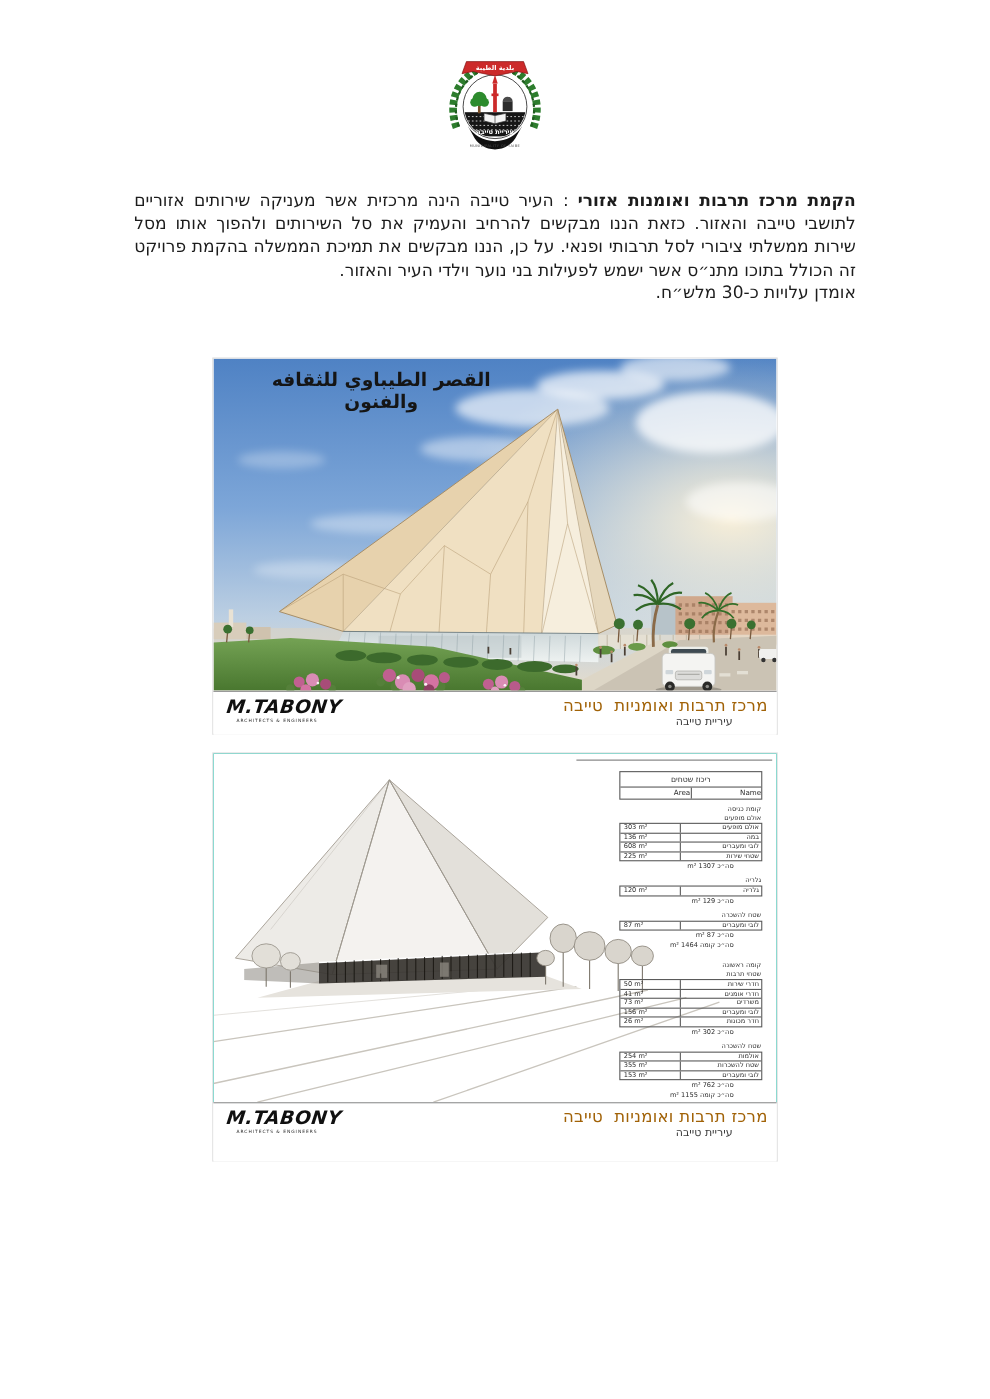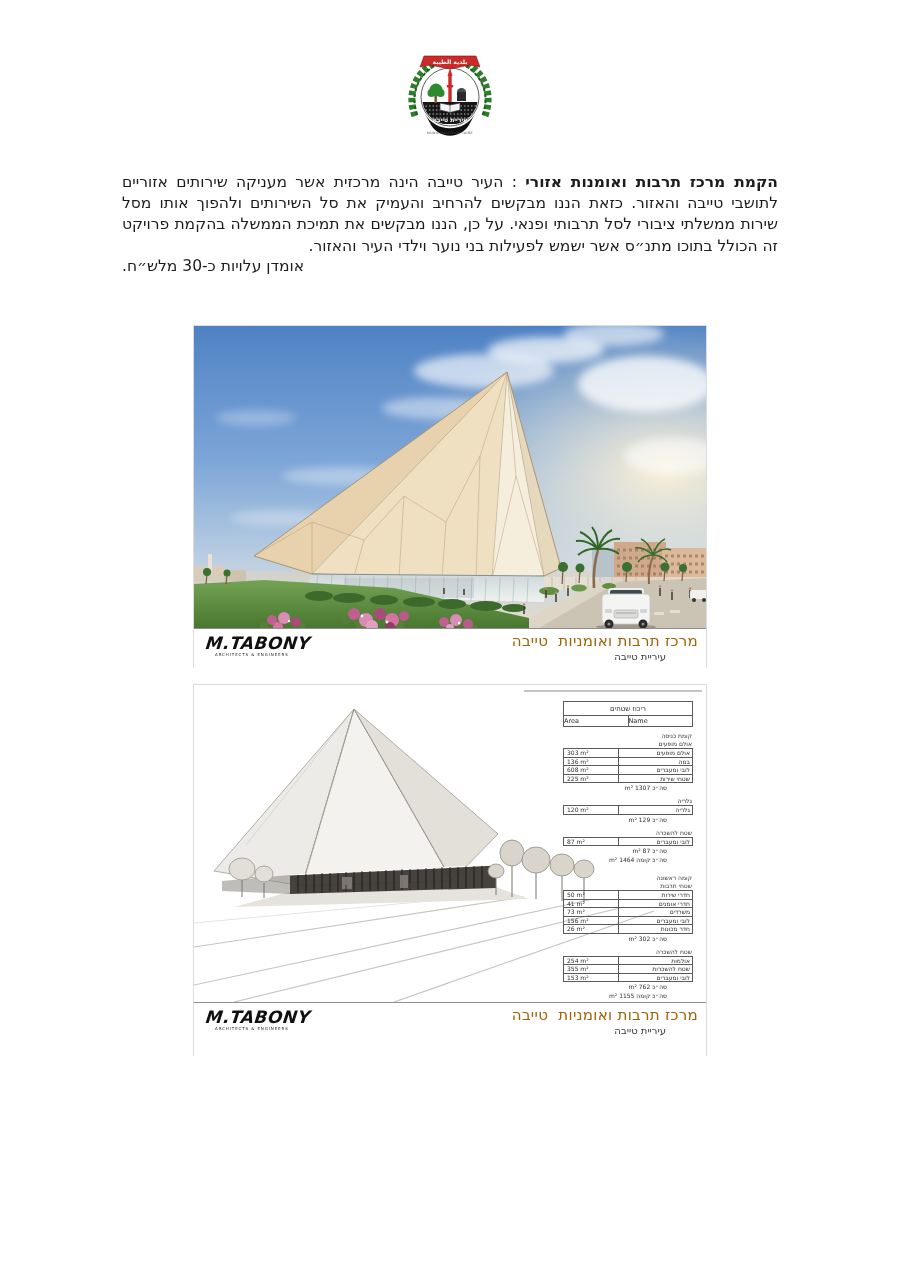--- a/index.html
+++ b/index.html
@@ -3,21 +3,21 @@
 <meta charset="utf-8">
 <style>
   html,body{margin:0;padding:0;background:#fff;}
   #page{position:relative;width:855px;height:1272px;background:#ffffff;overflow:hidden;
         font-family:"DejaVu Sans",sans-serif;}
   
   .intro{position:absolute;left:122px;top:156px;width:656px;direction:rtl;
          font-size:15.5px;line-height:21.4px;color:#1c1c1c;text-align:justify;white-space:pre-wrap;}
   .intro b{font-weight:700;}
   .cost{position:absolute;left:122px;top:257px;width:656px;direction:rtl;
-        font-size:15.5px;color:#1c1c1c;text-align:left;}
+        font-size:15.5px;color:#1c1c1c;text-align:right;}
   
   .figure{position:absolute;left:193px;width:514px;background:#fff;border:1px solid #dcdcdc;box-sizing:border-box;}
   #figure1{top:325px;height:343px;}
   #figure2{top:684px;height:372px;}
   .photo{position:relative;width:512px;height:302px;overflow:hidden;}
   .sheet{position:relative;width:512px;height:317px;overflow:hidden;background:#14b8a6;}
   .arabic-title{position:absolute;left:30px;top:10px;width:245px;direction:rtl;text-align:center;
         font-size:17px;font-weight:700;color:#151515;}
   .caption{position:relative;width:100%;border-top:1px solid #8f8f8f;background:#fff;}
   #figure1 .caption{height:39px;}
@@ -27,21 +27,21 @@
   .cap-sub{position:absolute;right:40px;top:22px;direction:rtl;font-size:10px;color:#3a3a3a;}
   .firm{position:absolute;left:12px;top:4px;color:#101010;}
   .firm-name{font-size:17px;font-weight:700;font-style:italic;letter-spacing:.5px;transform:skewX(-7deg);}
   .firm-sub{font-size:4px;letter-spacing:.9px;margin:-1px 0 0 9px;color:#222;}
   
   .atbl{position:absolute;left:369px;top:16px;width:130px;direction:rtl;color:#2c2c2c;
         font-family:"DejaVu Sans",sans-serif;}
   .atbl .hd{border:1px solid #5a5a5a;}
   .atbl .hd .t{font-size:7px;text-align:center;padding:3px 2px 2px;border-bottom:1px solid #5a5a5a;}
   .atbl .cols{display:flex;font-size:6.5px;}
-  .atbl .cols span{flex:1;text-align:left;padding:1px 0;}
+  .atbl .cols span{flex:1;text-align:right;padding:1px 0;}
   .atbl .cols .arv{border-right:1px solid #5a5a5a;}
   .sec{margin-top:5px;}
   .sh{font-size:6px;text-align:right;margin:1px 1px 1px 0;color:#333;}
   .blk{border:1px solid #5a5a5a;}
   .rowi{display:flex;font-size:6px;border-top:1px solid #5a5a5a;line-height:7.5px;}
   .rowi:first-child{border-top:0;}
   .rowi .nm{flex:1.45;text-align:right;padding:0 2px;border-left:1px solid #5a5a5a;}
   .rowi .arv{flex:1;text-align:left;direction:ltr;padding:0 3px;}
   .tot{font-size:6px;text-align:right;padding:1px 26px 0 0;line-height:8px;}
   .emblem{position:absolute;left:400px;top:52px;}
@@ -360,20 +360,21 @@
           <rect x="446" y="283" width="7" height="4" rx="1" fill="#cfd6da"></rect>
           <circle cx="415" cy="298" r="4.5" fill="#2a2a28"></circle>
             <circle cx="449" cy="298" r="4.5" fill="#2a2a28"></circle>
           <circle cx="415" cy="298" r="1.6" fill="#8c8c88"></circle>
             <circle cx="449" cy="298" r="1.6" fill="#8c8c88"></circle>
           <rect x="496" y="264" width="18" height="9" rx="2" fill="#f0f0ee"></rect>
           <circle cx="500" cy="274" r="2" fill="#333"></circle>
             <circle cx="510" cy="274" r="2" fill="#333"></circle>
         </g>
       </svg>
+      <div class="arabic-title">القصر الطيباوي للثقافه والفنون</div>
     </div>
     <div class="caption">
       <div class="firm">
         <div class="firm-name">M.TABONY</div>
         <div class="firm-sub">ARCHITECTS &amp; ENGINEERS</div>
       </div>
       <div class="cap-main">מרכז תרבות ואומניות  טייבה</div>
       <div class="cap-sub">עיריית טייבה</div>
     </div>
   </div>

